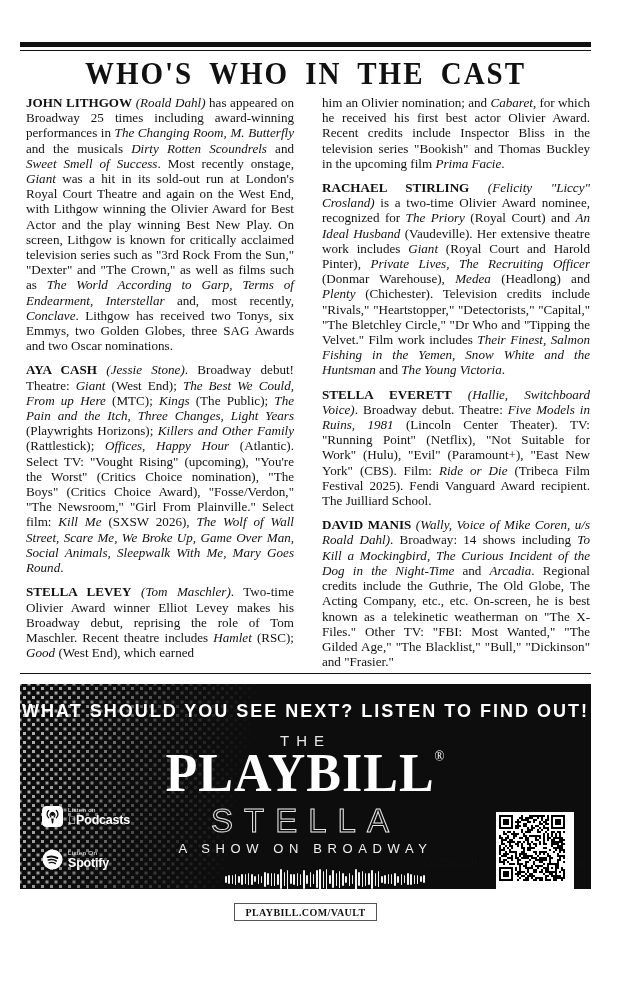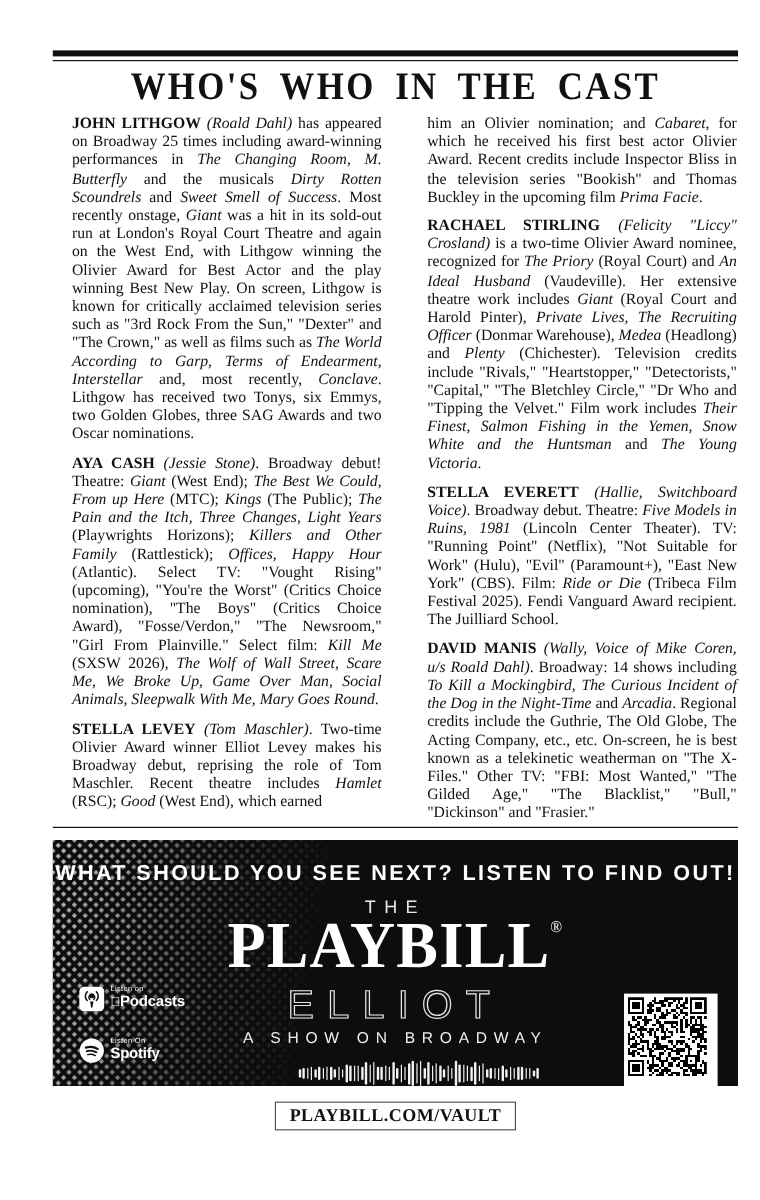--- a/index.html
+++ b/index.html
@@ -7,21 +7,21 @@
   body{
     width:633px;height:1000px;
     background:#ffffff;
     font-family:"Liberation Serif", serif;
     color:#111;
     overflow:hidden;
     position:relative;
   }
   .page{
     position:absolute;
-    left:44px; top:0; width:571px; height:878px;
+    left:20px; top:0; width:571px; height:878px;
   }
 
   
   .rule-thick{height:5px;background:#111;margin-top:42px;}
   .rule-thin{height:1px;background:#111;margin-top:3px;}
 
   
   .headline{
     text-align:center;
     font-family:"Liberation Serif", serif;
@@ -42,21 +42,21 @@
     margin-top:9px;
   }
   .col{
     width:274px;
     font-size:13.1px;
     line-height:15.2px;
     text-align:justify;
     text-justify:inter-word;
     hyphens:auto;
   }
-  .bio{margin:0 0 9px 16px;}
+  .bio{margin:0 0 9px 6px;}
   .bio:last-child{margin-bottom:0;}
   .nm{font-weight:bold;}
   .it{font-style:italic;}
 
   
   .rule-ad{height:1px;background:#111;margin-top:4px;}
 
   
   .ad{
     position:relative;
@@ -150,21 +150,21 @@
   .qr svg{display:block;}
 
   
   .vault-wrap{margin-top:13px;text-align:center;}
   .vault{
     display:inline-block;
     border:1px solid #555;
     padding:3px 11px 2px 11px;
     font-family:"Liberation Serif", serif;
     font-weight:bold;
-    font-size:15px;
+    font-size:10px;
     letter-spacing:.4px;
   }
   .copyright{
     position:absolute;right:2px;bottom:9px;
     font-family:"Liberation Sans", sans-serif;
     font-size:12.6px;
     color:#111;
   }
 </style>
 </head>
@@ -194,21 +194,21 @@
   <div class="rule-ad"></div>
 
   <div class="ad">
     <div class="halftone"></div>
 
     <div class="ad-tag">WHAT SHOULD YOU SEE NEXT? LISTEN TO FIND OUT!</div>
     <div class="ad-the">THE</div>
     <div class="ad-playbill">
       <span>PLAYBILL</span><span class="reg">®</span>
     </div>
-    <div class="ad-podcast">ELLIOT</div>
+    <div class="ad-podcast">STELLA</div>
     <div class="ad-sub">A SHOW ON BROADWAY</div>
 
     <div class="badge apple">
       <span class="mark">
         <svg viewBox="0 0 24 24" width="21" height="21">
           <rect x="0" y="0" width="24" height="24" rx="5" fill="#fff"></rect>
           <circle cx="12" cy="9" r="2.4" fill="#111"></circle>
           <path d="M7.6 13.4a5.6 5.6 0 0 1 0-8.2" stroke="#111" stroke-width="1.5" fill="none" stroke-linecap="round"></path>
           <path d="M16.4 5.2a5.6 5.6 0 0 1 0 8.2" stroke="#111" stroke-width="1.5" fill="none" stroke-linecap="round"></path>
           <path d="M10.2 12.6a2.9 2.9 0 0 1 0-4.1" stroke="#111" stroke-width="1.3" fill="none" stroke-linecap="round"></path>

